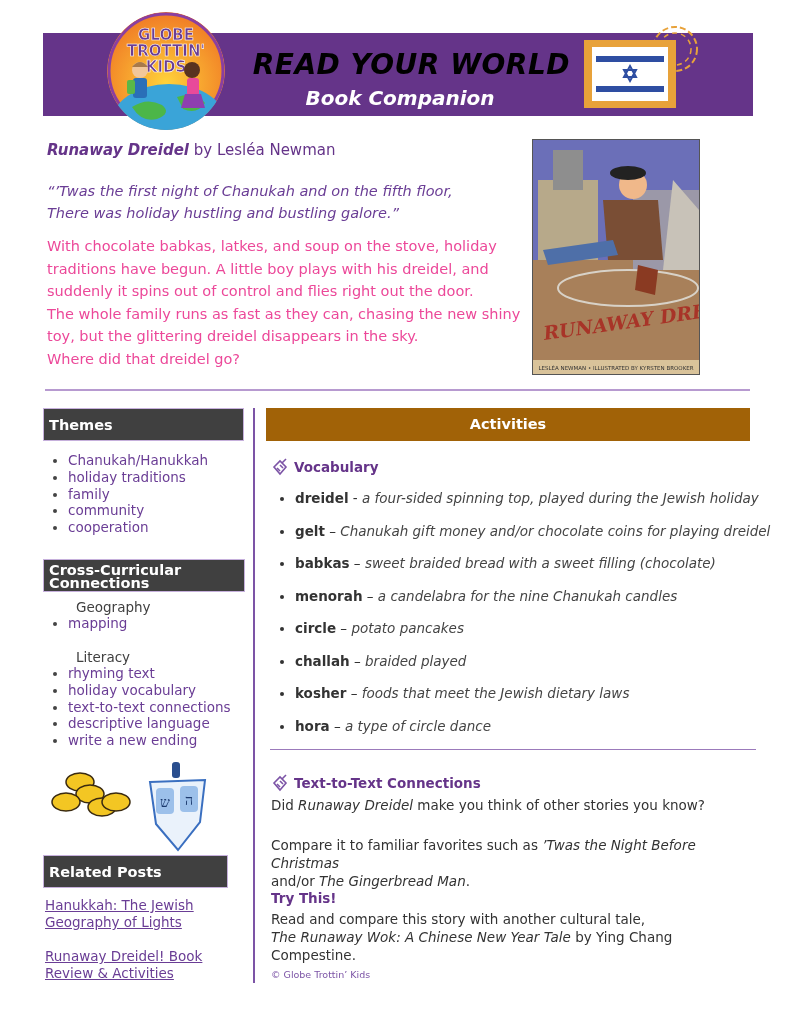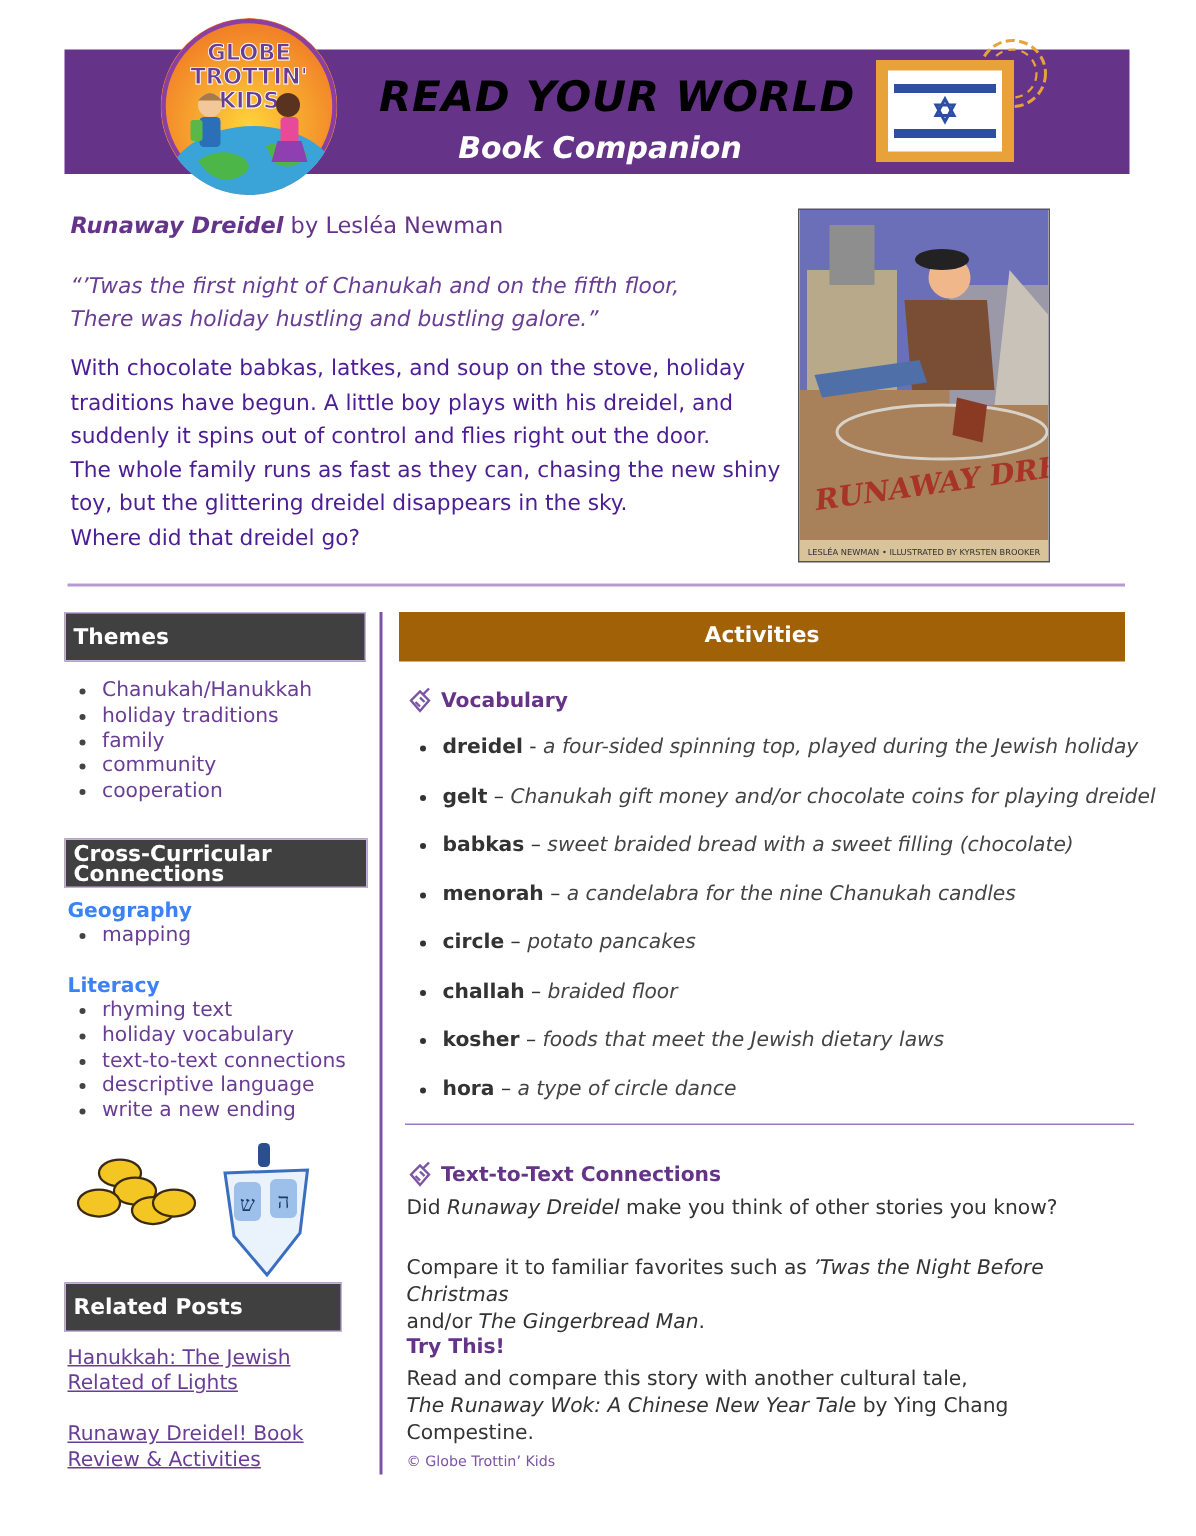--- a/index.html
+++ b/index.html
@@ -8,34 +8,34 @@
   
   .banner{left:43px;top:33px;width:710px;height:83px;background:#653489;}
   .banner-title{left:230px;top:48px;width:340px;text-align:right;color:#000000;font-weight:bold;font-style:italic;font-size:28px;letter-spacing:0.5px;font-family:"DejaVu Sans",sans-serif;}
   .banner-sub{left:230px;top:86px;width:340px;text-align:center;color:#fff;font-weight:bold;font-style:italic;font-size:20px;font-family:"DejaVu Sans",sans-serif;}
   .logo{left:107px;top:12px;width:118px;height:118px;border-radius:50%;overflow:hidden;}
   .stamp{left:584px;top:42px;width:96px;height:70px;}
   
   .book-title-line{left:47px;top:141px;font-size:15px;color:#653489;font-family:"DejaVu Sans",sans-serif;}
   .book-title-line b{font-style:italic;}
   .quote{left:47px;top:180px;width:470px;font-size:14.5px;font-style:italic;color:#6a3d95;line-height:22px;font-family:"DejaVu Sans",sans-serif;}
-  .synopsis{left:47px;top:235px;width:480px;font-size:14.5px;color:#4c1d95;line-height:22.5px;font-family:"DejaVu Sans",sans-serif;}
+  .synopsis{left:47px;top:235px;width:480px;font-size:14.5px;color:#ec4899;line-height:22.5px;font-family:"DejaVu Sans",sans-serif;}
   .cover{left:532px;top:139px;width:166px;height:234px;border:1px solid #555;overflow:hidden;}
   .hr-main{left:45px;top:389px;width:705px;height:2px;background:#b79ad0;}
   .vdiv{left:253px;top:408px;width:2px;height:575px;background:#7c54a6;}
   
   .side-head{background:#404040;color:#fff;font-weight:bold;font-size:14.5px;font-family:"DejaVu Sans",sans-serif;padding:0 5px;box-sizing:border-box;border:1px solid #c6b0dc;}
   .themes-head{left:43px;top:408px;width:201px;height:33px;line-height:33px;}
   .ccc-head{left:43px;top:559px;width:202px;height:33px;line-height:13px;padding-top:4px;}
   .related-head{left:43px;top:855px;width:185px;height:33px;line-height:33px;}
   ul.side{margin:0;padding:0;list-style:none;}
   ul.side li{position:relative;padding-left:22px;font-size:13.5px;line-height:16.8px;color:#6a3d95;font-family:"DejaVu Sans",sans-serif;}
   ul.side li::before{content:"";position:absolute;left:7px;top:7px;width:4px;height:4px;border-radius:50%;background:#444;}
   .themes-list{left:46px;top:452px;}
-  .subj{font-weight:bold;font-size:13.5px;color:#3b82f6;font-family:"DejaVu Sans",sans-serif;}
+  .subj{font-weight:normal;font-size:13.5px;color:#404040;font-family:"DejaVu Sans",sans-serif;margin-left:31px;}
   .geo-head{left:45px;top:599px;}
   .geo-list{left:46px;top:615px;}
   .lit-head{left:45px;top:649px;}
   .lit-list{left:46px;top:665px;}
   .links{left:45px;top:897px;width:200px;}
   .links a{display:block;color:#6a3d95;text-decoration:underline;font-size:13.5px;line-height:17px;font-family:"DejaVu Sans",sans-serif;margin-bottom:17px;}
   
   .act-head{left:266px;top:408px;width:484px;height:33px;background:#a16207;color:#fff;font-weight:bold;font-size:14.5px;text-align:center;line-height:33px;font-family:"DejaVu Sans",sans-serif;}
   .sec-title{font-weight:bold;color:#653489;font-size:13.5px;font-family:"DejaVu Sans",sans-serif;display:flex;align-items:center;gap:4px;}
   .vocab-title{left:270px;top:457px;}
@@ -181,21 +181,21 @@
       <text x="115" y="45" text-anchor="middle" font-size="14" fill="#1c3a6e" font-family="DejaVu Serif">ש</text>
       <text x="139" y="43" text-anchor="middle" font-size="14" fill="#1c3a6e" font-family="DejaVu Serif">ה</text>
     </g>
   </svg>
 </div>
 
 <div class="abs side-head related-head">Related Posts</div>
 <div class="abs links">
   <a href="#">
     <span>Hanukkah: The Jewish</span><br>
-    <span>Related of Lights</span>
+    <span>Geography of Lights</span>
   </a>
   <a href="#">
     <span>Runaway Dreidel! Book</span><br>
     <span>Review &amp; Activities</span>
   </a>
 </div>
 
 <div class="abs act-head">Activities</div>
 
 <div class="abs sec-title vocab-title">
@@ -211,21 +211,21 @@
   </span>
   <span>Vocabulary</span>
 </div>
 
 <ul class="abs vocab-list">
   <li><b>dreidel</b><span> - </span><i>a four-sided spinning top, played during the Jewish holiday</i></li>
   <li><b>gelt</b><span> – </span><i>Chanukah gift money and/or chocolate coins for playing dreidel</i></li>
   <li><b>babkas</b><span> – </span><i>sweet braided bread with a sweet filling (chocolate)</i></li>
   <li><b>menorah</b><span> – </span><i>a candelabra for the nine Chanukah candles</i></li>
   <li><b>circle</b><span> – </span><i>potato pancakes</i></li>
-  <li><b>challah</b><span> – </span><i>braided floor</i></li>
+  <li><b>challah</b><span> – </span><i>braided played</i></li>
   <li><b>kosher</b><span> – </span><i>foods that meet the Jewish dietary laws</i></li>
   <li><b>hora</b><span> – </span><i>a type of circle dance</i></li>
 </ul>
 
 <div class="abs hr-act"></div>
 
 <div class="abs sec-title ttt-title">
   <span class="icon-dreidel">
     <svg width="20" height="20" viewBox="0 0 20 20">
         <g fill="none" stroke="#7c54a6" stroke-width="1.6">

